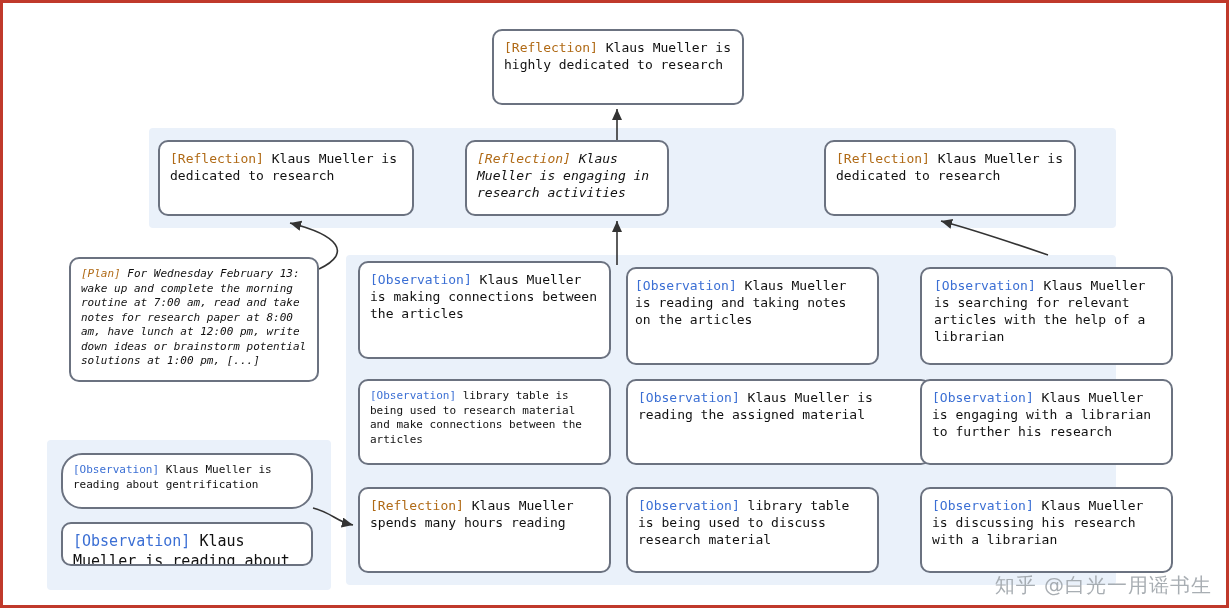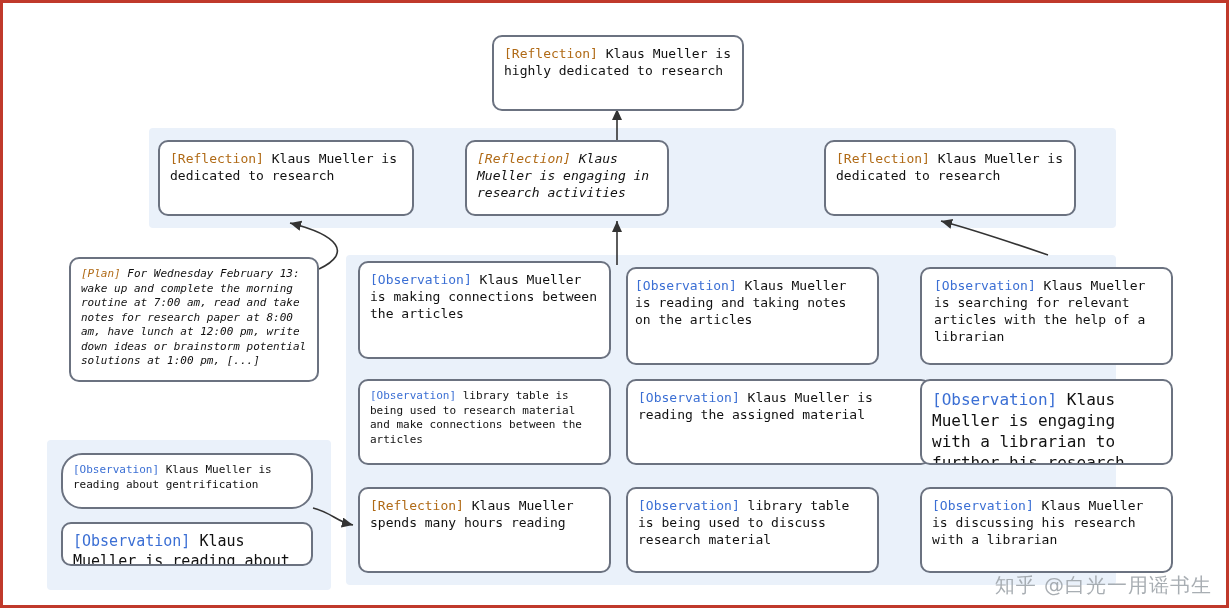--- a/index.html
+++ b/index.html
@@ -77,21 +77,21 @@
 
     <line x1="614" y1="262" x2="614" y2="218" stroke="#333333" stroke-width="1.6" marker-end="url(#ah)"></line>
 
     <path d="M316,266 C350,250 335,232 287,220" fill="none" stroke="#333333" stroke-width="1.6" marker-end="url(#ah)"></path>
 
     <path d="M310,505 C330,510 332,518 350,522" fill="none" stroke="#333333" stroke-width="1.6" marker-end="url(#ah)"></path>
 
     <path d="M1045,252 C1010,240 975,228 938,218" fill="none" stroke="#333333" stroke-width="1.6" marker-end="url(#ah)"></path>
   </svg>
 
-  <div class="node" style="left:489px; top:26px; width:252px; height:76px; font-size:13px;margin-top:6px;">
+  <div class="node" style="left:489px; top:26px; width:252px; height:76px; font-size:13px;">
     <span class="tag-reflection">[Reflection] </span>
     <span class="body">Klaus Mueller is highly dedicated to research</span>
   </div>
 
   <div class="node" style="left:155px; top:137px; width:256px; height:76px; font-size:13px;">
     <span class="tag-reflection">[Reflection] </span>
     <span class="body">Klaus Mueller is dedicated to research</span>
   </div>
 
   <div class="node" style="left:462px; top:137px; width:204px; height:76px; font-size:13px;font-style:italic;">
@@ -147,21 +147,21 @@
   <div class="node" style="left:623px; top:484px; width:253px; height:86px; font-size:13px;">
     <span class="tag-observation">[Observation] </span>
     <span class="body">library table is being used to discuss research material</span>
   </div>
 
   <div class="node" style="left:917px; top:264px; width:253px; height:98px; font-size:13px;padding-left:12px;">
     <span class="tag-observation">[Observation] </span>
     <span class="body">Klaus Mueller is searching for relevant articles with the help of a librarian</span>
   </div>
 
-  <div class="node" style="left:917px; top:376px; width:253px; height:86px; font-size:16px;">
+  <div class="node" style="left:917px; top:376px; width:253px; height:86px; font-size:13px;">
     <span class="tag-observation">[Observation] </span>
     <span class="body">Klaus Mueller is engaging with a librarian to further his research</span>
   </div>
 
   <div class="node" style="left:917px; top:484px; width:253px; height:86px; font-size:13px;">
     <span class="tag-observation">[Observation] </span>
     <span class="body">Klaus Mueller is discussing his research with a librarian</span>
   </div>
 
   <div class="watermark">知乎 @白光一用谣书生</div>

